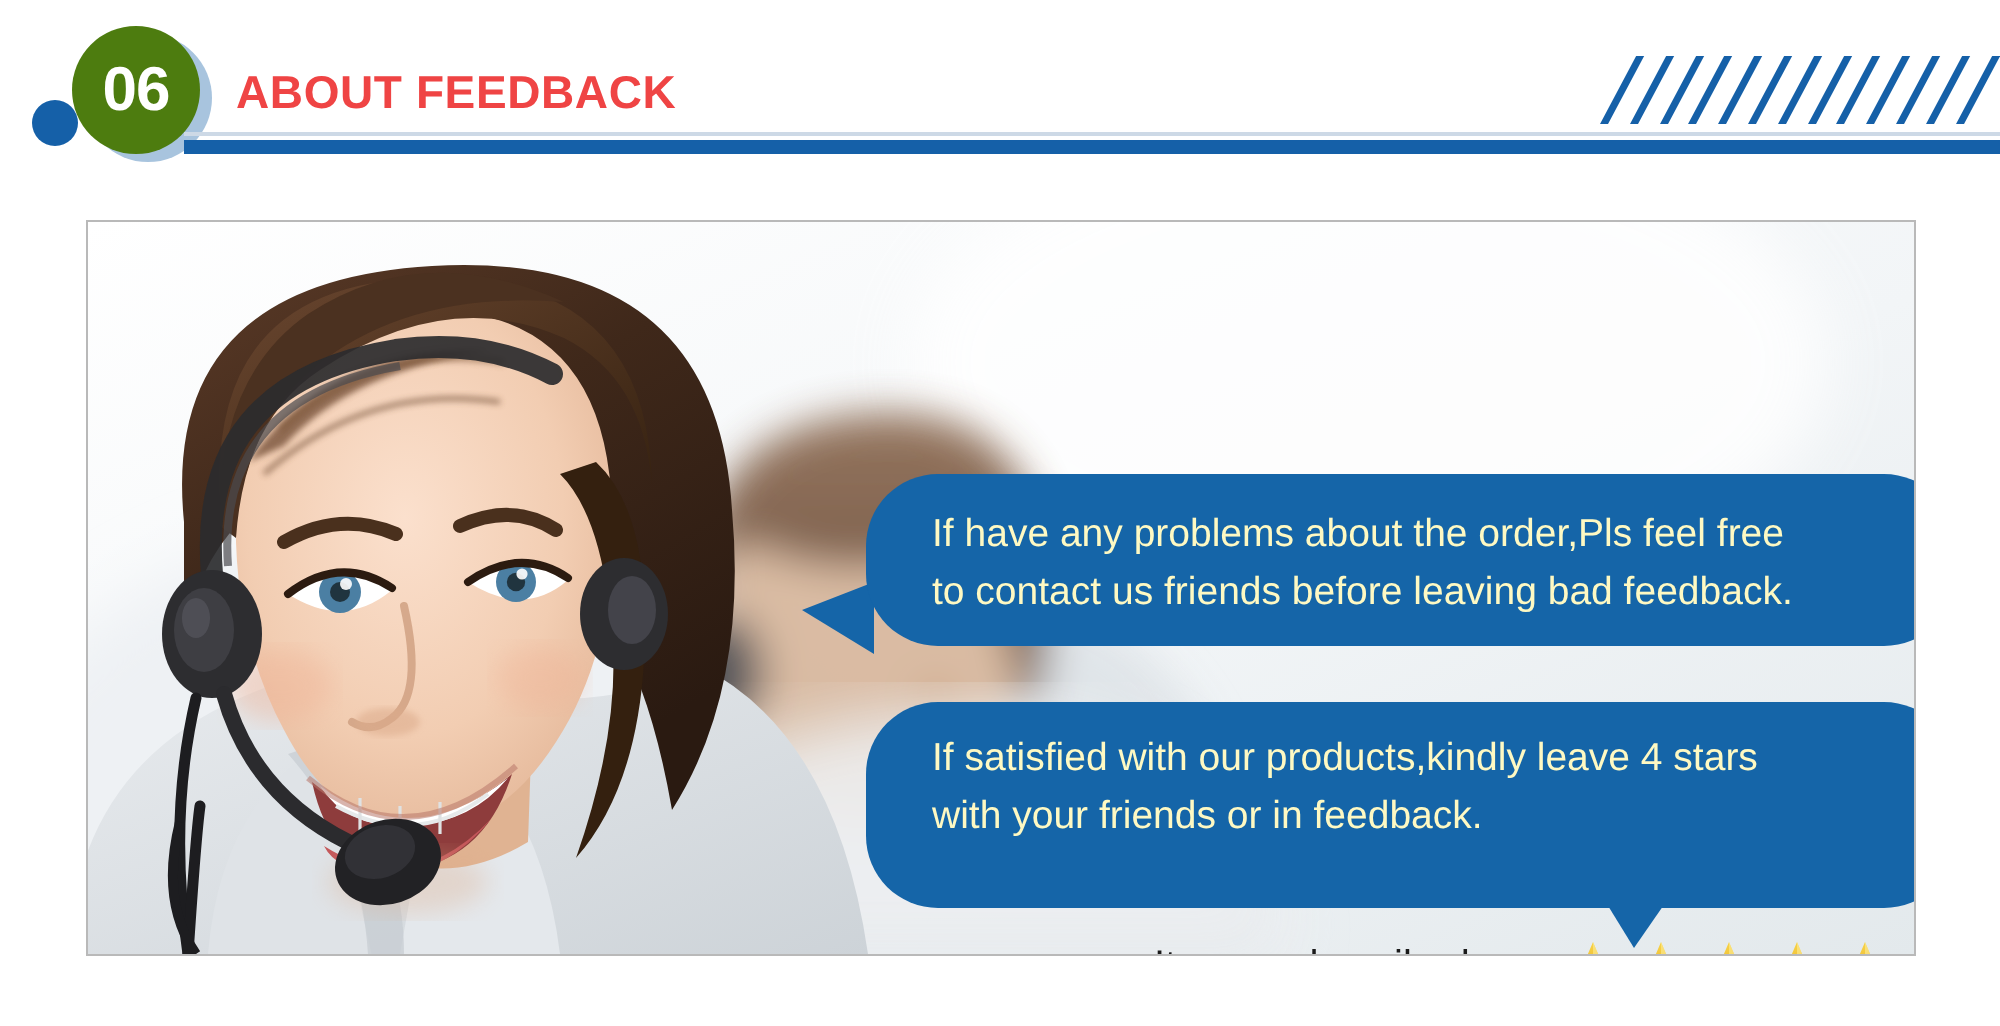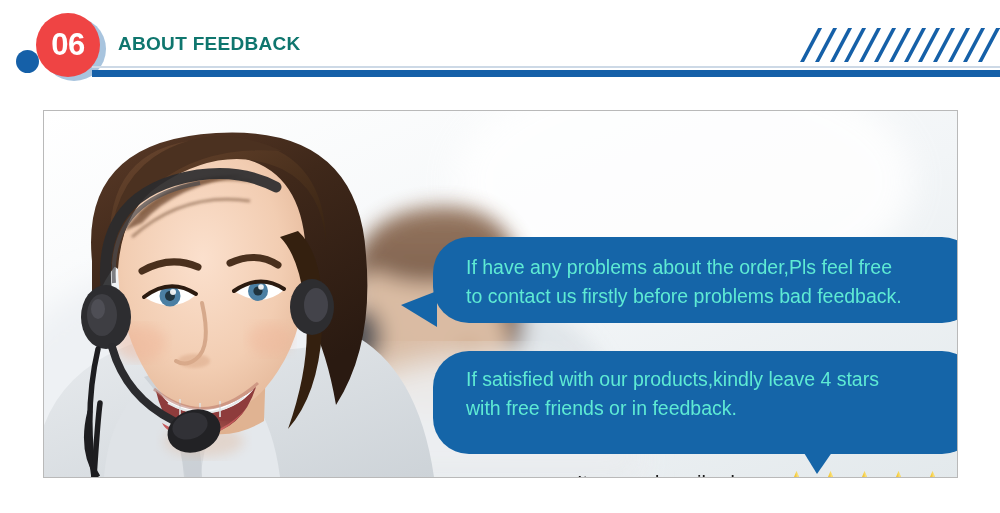--- a/index.html
+++ b/index.html
@@ -16,32 +16,32 @@
   .hdr-dot{
     position:absolute;left:16px;top:50px;width:23px;height:23px;
     border-radius:50%;background:#1560a8;
   }
   .badge-shadow{
     position:absolute;left:42px;top:17px;width:64px;height:64px;
     border-radius:50%;background:#a8c4de;
   }
   .badge{
     position:absolute;left:36px;top:13px;width:64px;height:64px;
-    border-radius:50%;background:#ef4444;
+    border-radius:50%;background:#4d7c0f;
     display:flex;align-items:center;justify-content:center;
   }
   .badge-num{
     color:#ffffff;font-size:31px;font-weight:bold;letter-spacing:-0.5px;
     font-family:"Liberation Sans", sans-serif;line-height:1;
     margin-top:-2px;
   }
 
   .hdr-title{
     position:absolute;left:118px;top:33px;
-    color:#0f766e;font-size:19px;font-weight:bold;letter-spacing:0.3px;
+    color:#ef4444;font-size:23px;font-weight:bold;letter-spacing:0.3px;
     white-space:nowrap;
   }
 
   .hdr-rule-thin{
     position:absolute;left:92px;top:66px;width:908px;height:2px;
     background:#cdd9e6;
   }
   .hdr-rule-thick{
     position:absolute;left:92px;top:70px;width:908px;height:7px;
     background:#1560a8;
@@ -61,21 +61,21 @@
   }
   .photo{
     position:absolute;left:0;top:0;width:915px;height:366px;overflow:hidden;
     background:
       radial-gradient(circle at 72% 22%, #ffffff 0%, #f4f6f8 42%, #e7ecef 100%);
   }
   .photo svg{position:absolute;left:0;top:0;}
 
   
   .bubble{
-    position:absolute;background:#1565a8;color:#5eead4;
+    position:absolute;background:#1565a8;color:#fef9c3;
     border-radius:36px;box-sizing:border-box;
   }
   .bubble p{margin:0;}
   #bubble1{
     left:389px;top:126px;width:545px;height:86px;
     padding:16px 26px 0 33px;font-size:19.5px;line-height:29px;
   }
   #bubble2{
     left:389px;top:240px;width:545px;height:103px;
     padding:14px 26px 0 33px;font-size:19.5px;line-height:29px;
@@ -275,27 +275,27 @@
         <path d="M50 366 q4 -60 6 -74" stroke="#1d1d20" stroke-width="5.5" fill="none" stroke-linecap="round"></path>
         <path d="M46 300 q-10 40 8 66" stroke="#1d1d20" stroke-width="5" fill="none"></path>
 
         <rect x="0" y="0" width="915" height="366" fill="none"></rect>
       </svg>
     </div>
 
     <div class="tail1"></div>
     <div class="bubble" id="bubble1">
       <p>If have any problems about the order,Pls feel free</p>
-      <p>to contact us firstly before problems bad feedback.</p>
+      <p>to contact us friends before leaving bad feedback.</p>
     </div>
 
     <div class="tail2"></div>
     <div class="bubble" id="bubble2">
       <p>If satisfied with our products,kindly leave 4 stars</p>
-      <p>with free friends or in feedback.</p>
+      <p>with your friends or in feedback.</p>
     </div>
 
     <div class="ratings">
 
       <div class="rating-row">
         <span class="rating-label">Item as described:</span>
         <span class="stars">
             <svg class="star" viewBox="0 0 24 24">
               <defs>
                 <linearGradient id="sg0_0" x1="0" y1="0" x2="0.4" y2="1">

